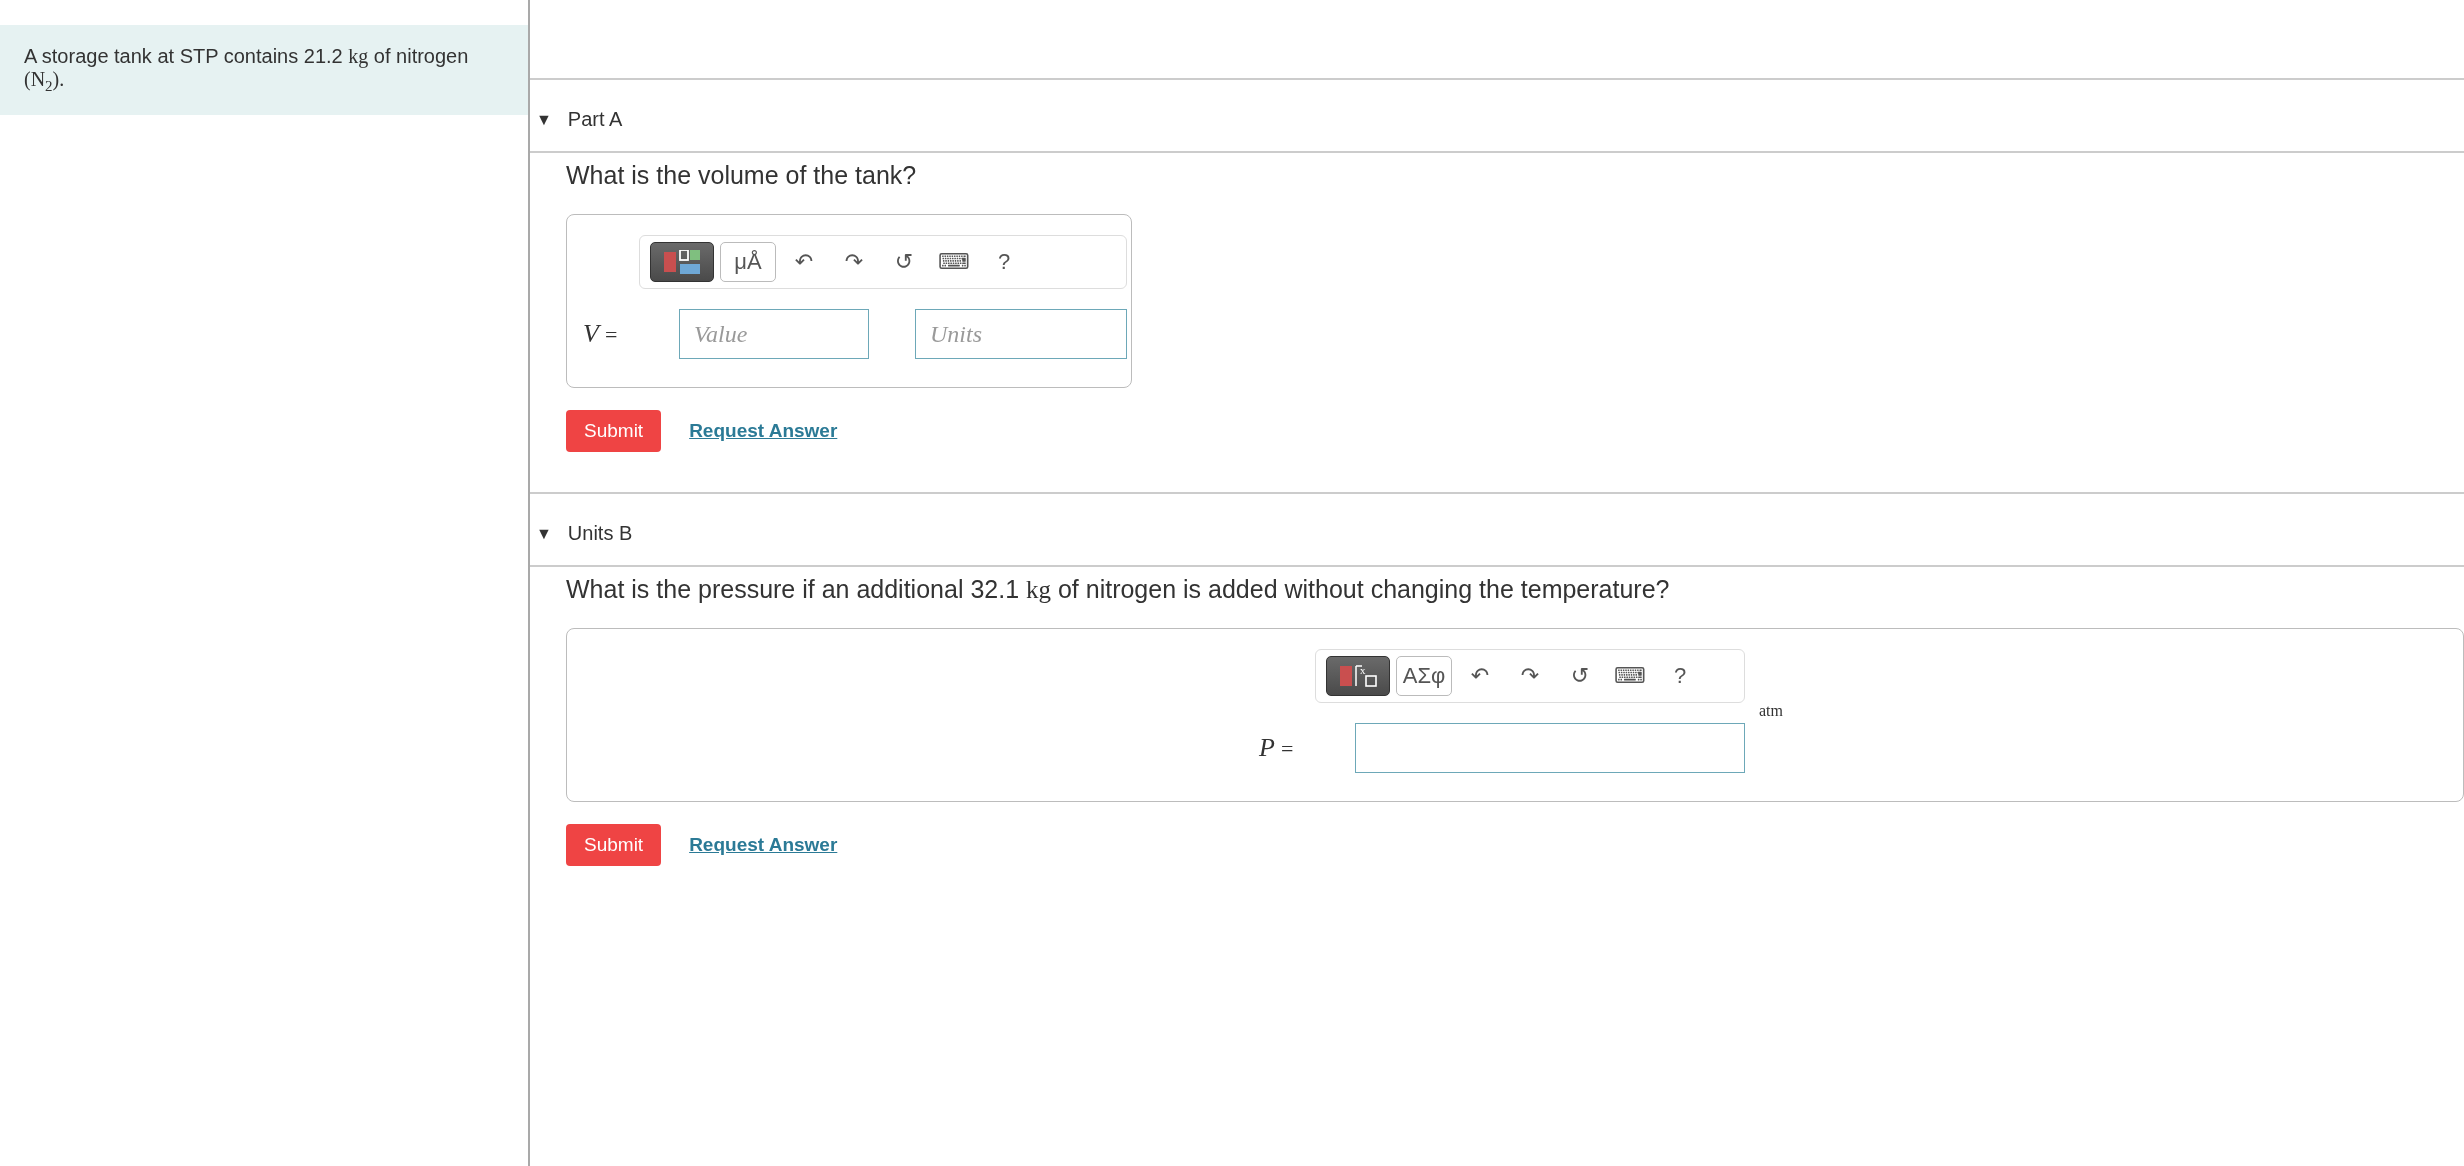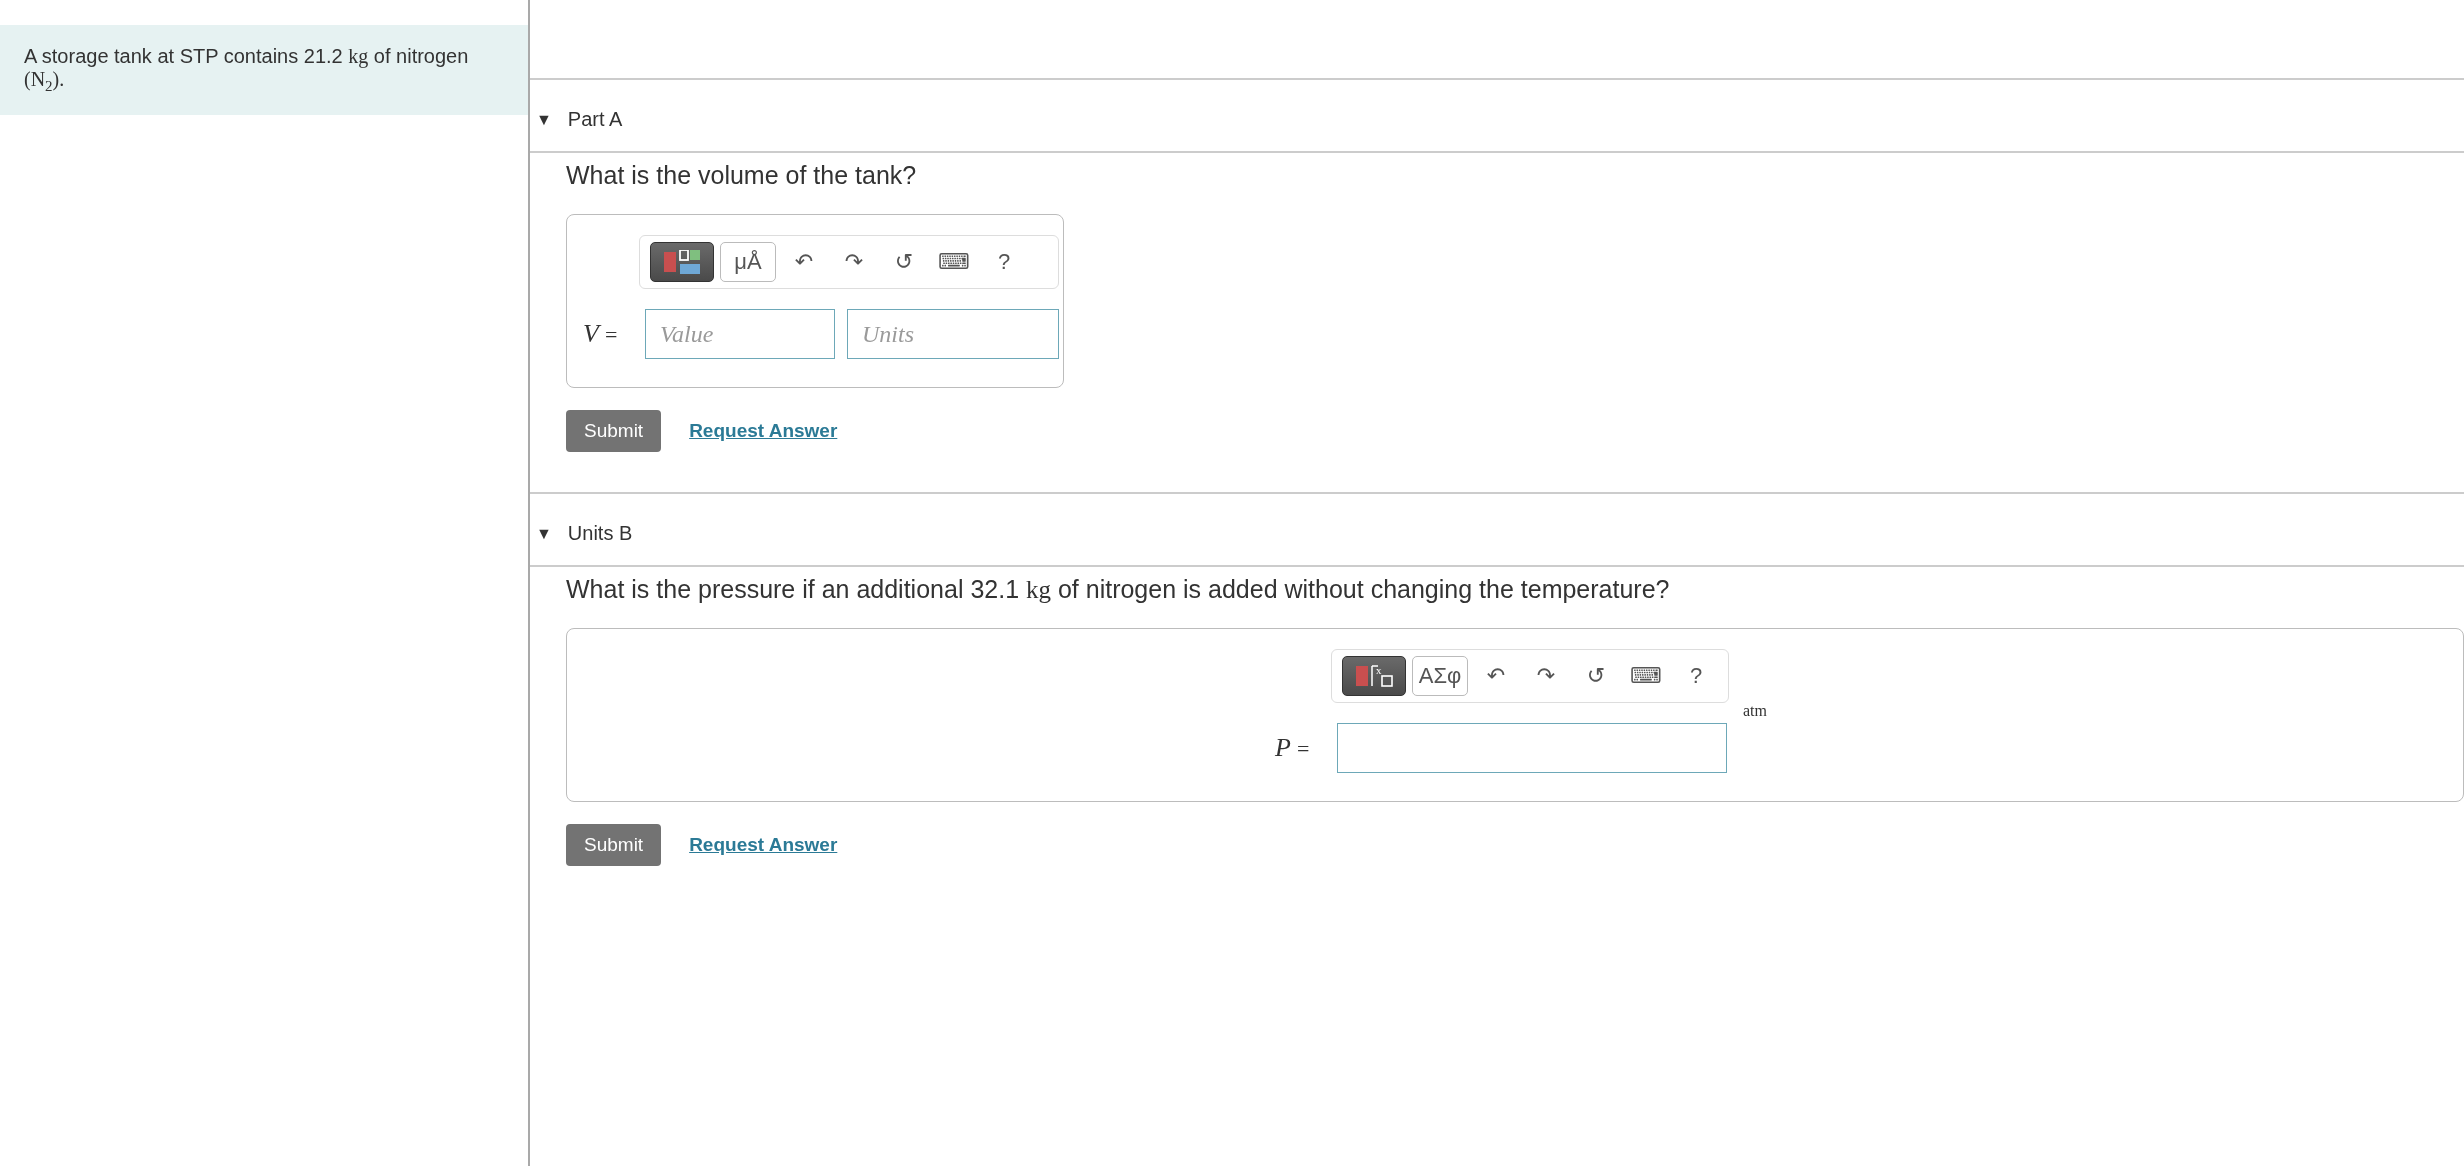--- a/index.html
+++ b/index.html
@@ -126,20 +126,21 @@
   .var-label .eq { font-style: normal; font-size: 22px; }
   .val-input, .units-input, .val-input-wide {
     border: 1px solid #6da8b8;
     height: 50px;
     font-size: 24px;
     font-family: "Times New Roman", serif;
     font-style: italic;
     color: #333;
     padding: 0 14px;
     background: #fff;
+    margin-left: 34px;
   }
   .val-input { width: 190px; }
   .units-input { width: 212px; }
   .val-input-wide { width: 390px; }
   .val-input::placeholder,
   .units-input::placeholder,
   .val-input-wide::placeholder {
     color: #9a9a9a;
     font-style: italic;
   }
@@ -149,21 +150,21 @@
     margin-left: 14px;
   }
 
   .actions {
     display: flex;
     align-items: center;
     gap: 28px;
     margin-top: 22px;
   }
   .submit {
-    background: #737373;
+    background: #ef4444;
     color: #fff;
     border: none;
     border-radius: 4px;
     padding: 10px 18px;
     font-size: 19px;
     cursor: pointer;
   }
   .req-link {
     color: #2b7a96;
     font-weight: bold;

